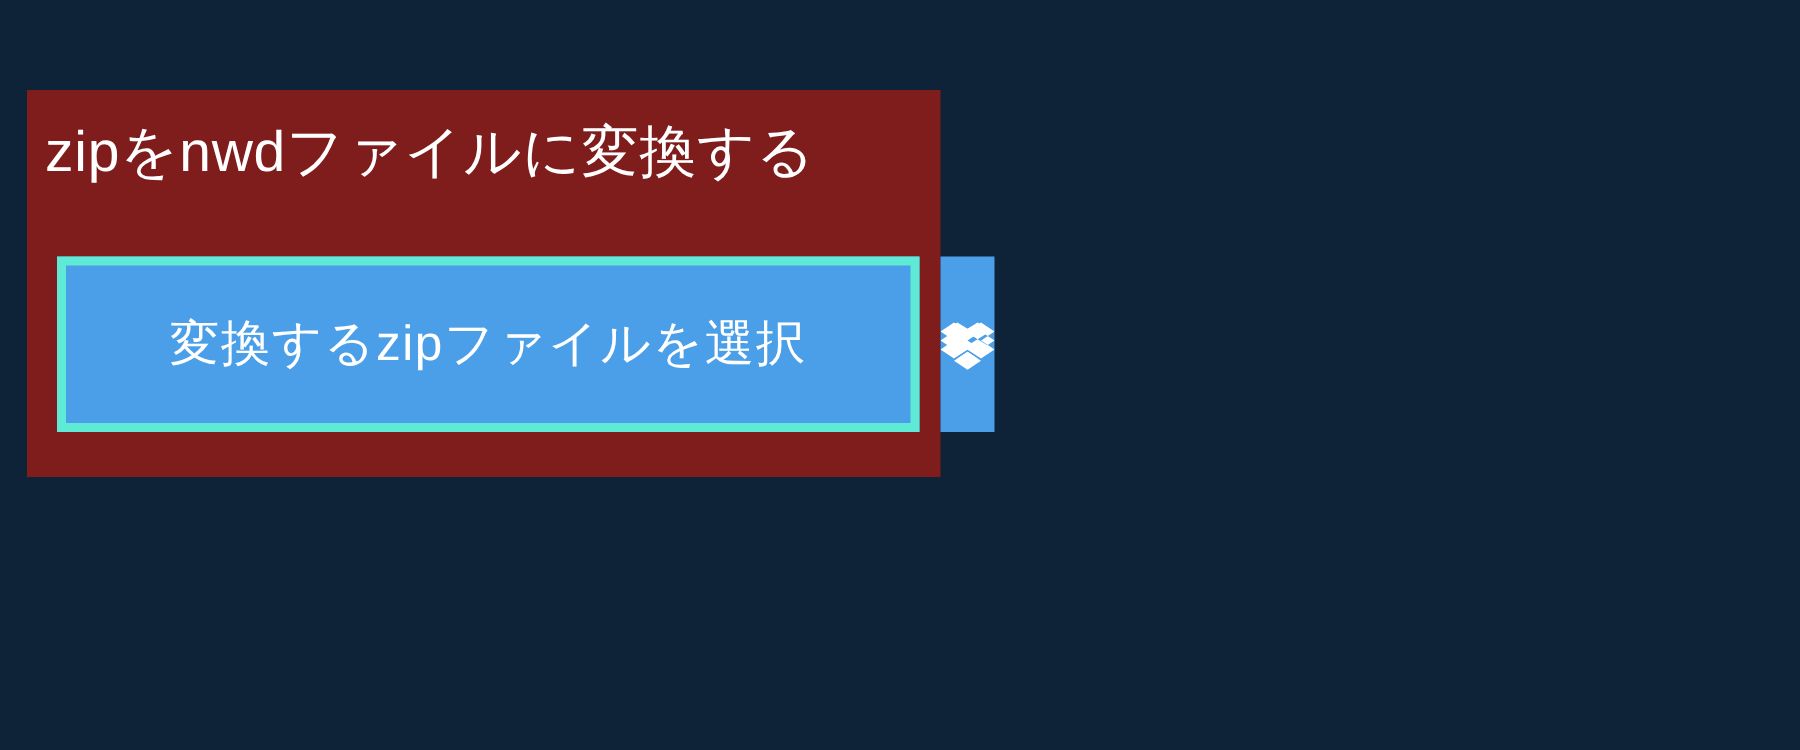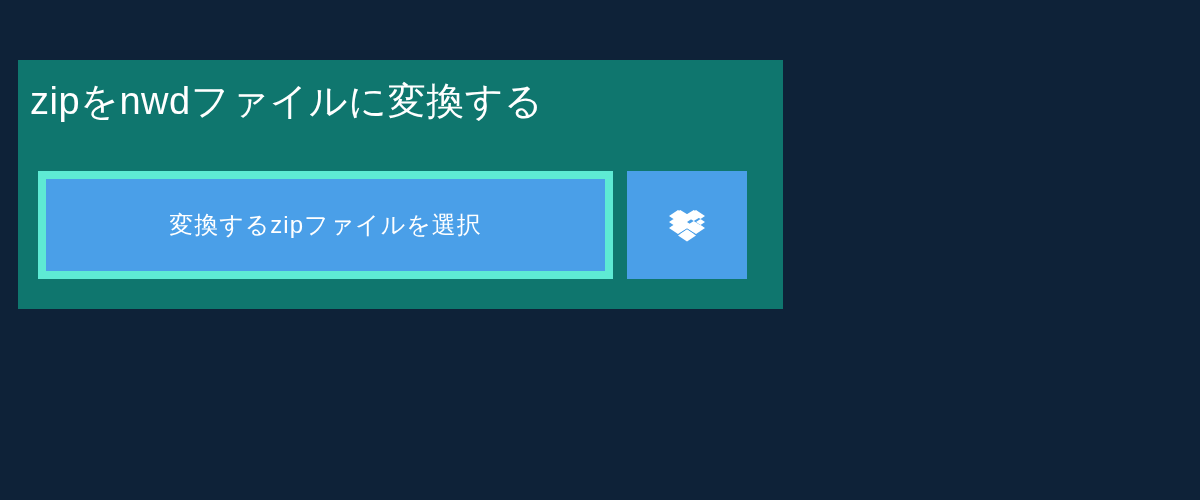--- a/index.html
+++ b/index.html
@@ -8,22 +8,22 @@
       box-sizing: border-box;
     }
     body {
       width: 1200px;
       height: 500px;
       background-color: #0e2238;
       font-family: Arial, "Hiragino Sans", "Meiryo", sans-serif;
       overflow: hidden;
     }
     .panel {
-      background-color: #0f766e;
-      width: 765px;
+      background-color: #7f1d1d;
+      width: 609px;
       padding: 0;
       margin-top: 60px;
       margin-left: 18px;
     }
     .heading-wrap {
       padding: 16px 12px 24px 12px;
     }
     .heading {
       color: #ffffff;
       font-size: 38px;
@@ -31,23 +31,23 @@
       letter-spacing: 0.5px;
     }
     .button-row {
       display: flex;
       padding: 20px 20px 30px 20px;
       gap: 14px;
       align-items: stretch;
     }
     .select-button {
       background-color: #4a9fe8;
-      border: 8px solid #5eead4;
+      border: 6px solid #5eead4;
       color: #ffffff;
-      font-size: 24px;
+      font-size: 33px;
       font-weight: 400;
       padding: 30px 40px;
       cursor: pointer;
       display: flex;
       align-items: center;
       justify-content: center;
       letter-spacing: 1px;
       flex: 0 0 auto;
       width: 575px;
     }

